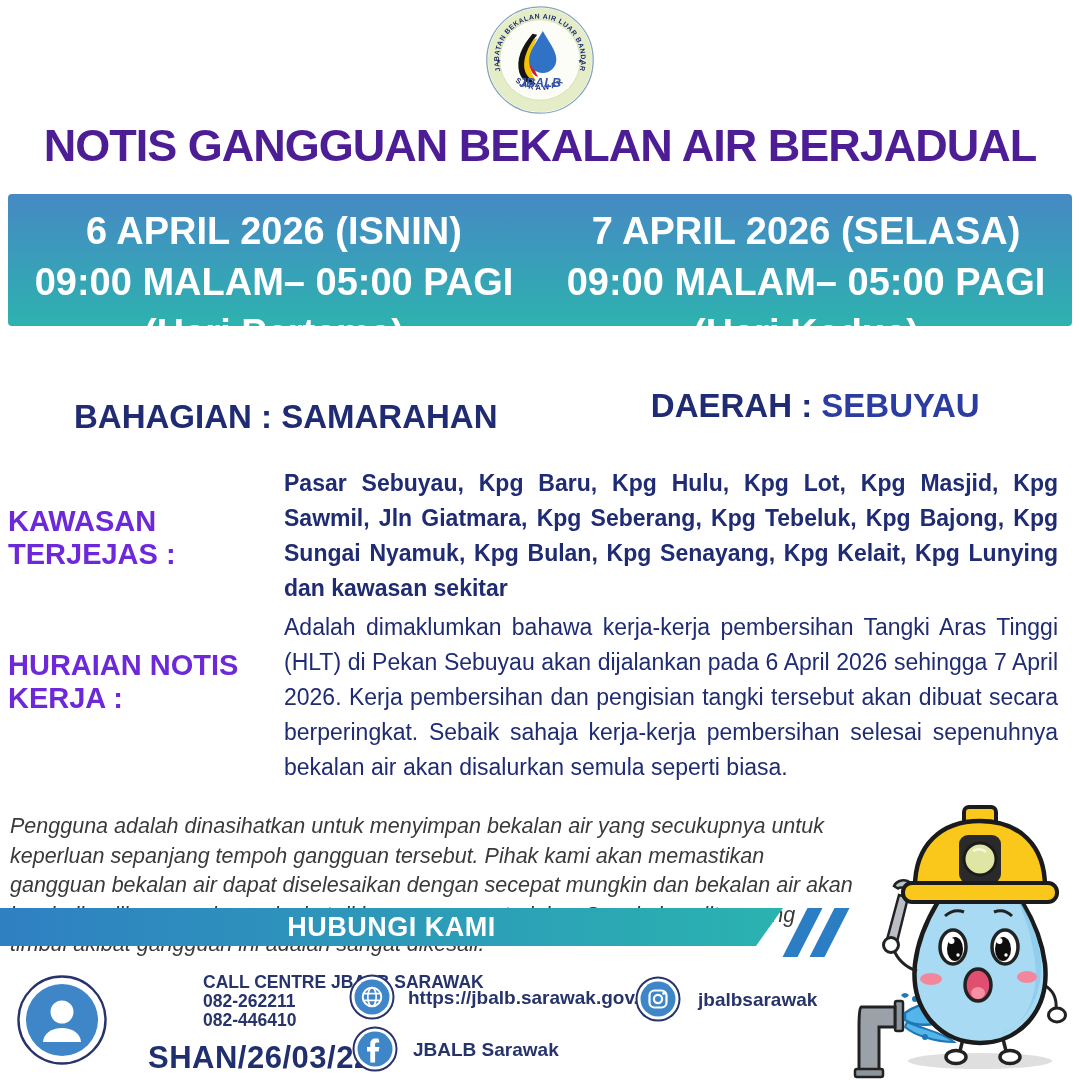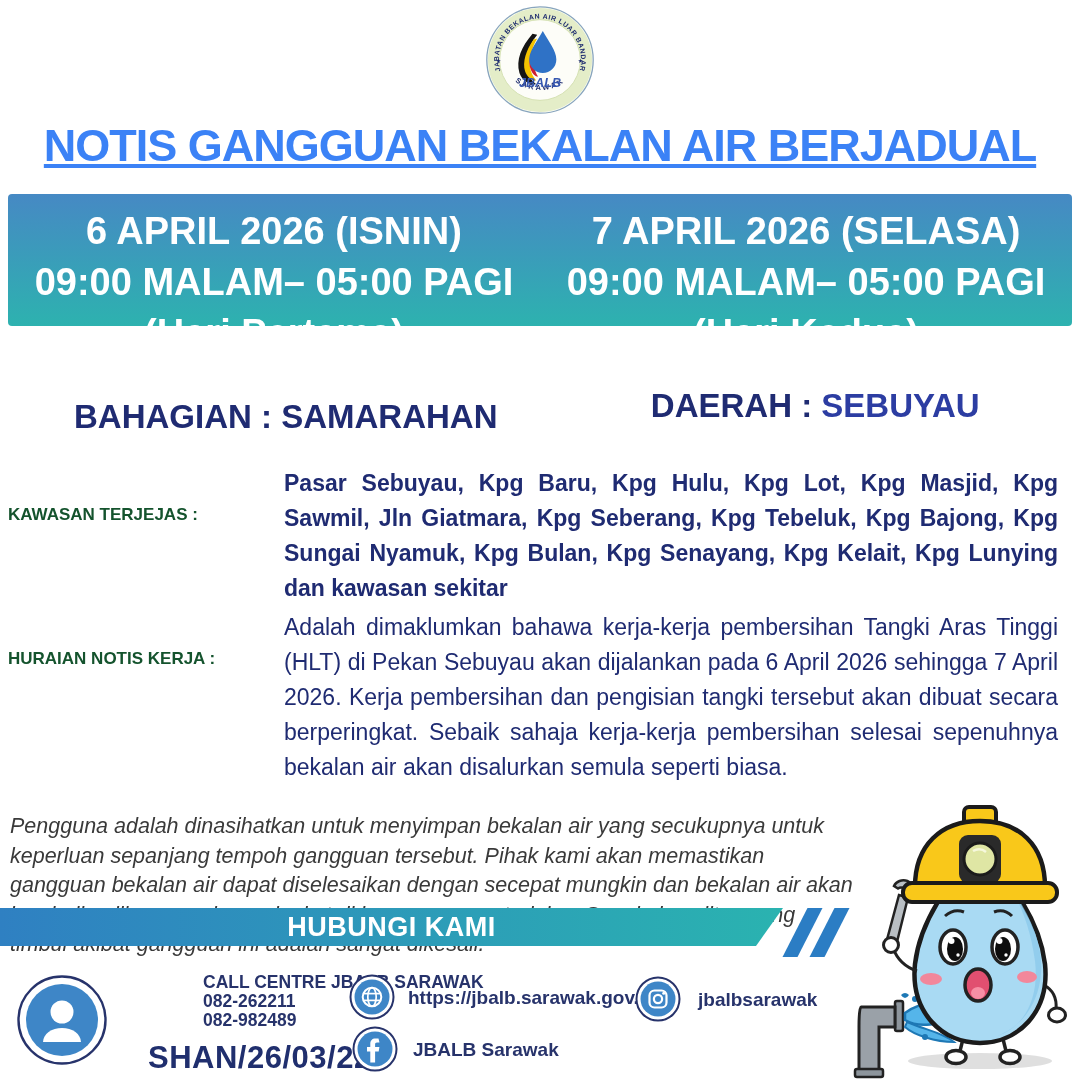--- a/index.html
+++ b/index.html
@@ -4,41 +4,41 @@
 <style>
   html,body{margin:0;padding:0;background:#fff;}
   .poster{position:relative;width:1080px;height:1080px;background:#ffffff;overflow:hidden;
           font-family:"Liberation Sans",sans-serif;}
 
   
   .logo{position:absolute;left:484px;top:4px;width:112px;height:112px;}
 
   
   .title{position:absolute;top:120px;left:0;right:0;text-align:center;
-         font-size:45px;font-weight:bold;color:#3b82f6;letter-spacing:-1px;white-space:nowrap;text-decoration:underline;}
+         font-size:45px;font-weight:bold;color:#4c1d95;letter-spacing:-1px;white-space:nowrap;}
 
   
   .banner{position:absolute;top:194px;left:8px;right:8px;height:132px;border-radius:4px;
           background:linear-gradient(180deg,#4689c4 0%,#2db2af 100%);display:flex;}
   .banner-col{flex:1;text-align:center;padding-top:12px;color:#ffffff;font-weight:bold;
           font-size:38px;line-height:51px;}
 
   
   .region-row{position:absolute;top:382px;left:0;right:0;display:flex;
           font-size:33px;font-weight:bold;color:#1f2b72;margin-left:21px;}
   .region-col{flex:1;text-align:center;}
   .region-left{padding-top:16px;}
   .region-right{padding-top:5px;}
   .region-value{color:#2c3da2;}
 
   
   .section{position:absolute;left:8px;right:22px;display:flex;align-items:flex-start;}
   .sec-kawasan{top:466px;}
   .sec-huraian{top:610px;}
-  .sec-label{width:268px;flex:0 0 268px;font-weight:bold;font-size:17px;color:#14532d;
+  .sec-label{width:268px;flex:0 0 268px;font-weight:bold;font-size:29px;color:#6d28d9;
           padding-top:39px;}
   .sec-text{flex:1;font-size:23px;color:#1f2b72;text-align:justify;line-height:35px;padding-left:8px;}
   .sec-kawasan .sec-text{font-weight:bold;}
 
   
   .disclaimer{position:absolute;top:812px;left:10px;width:846px;font-style:italic;
           font-size:21.5px;line-height:29.5px;color:#3a3a3a;}
 
   
   .hubungi{position:absolute;top:908px;left:0;width:783px;height:38px;
@@ -140,21 +140,21 @@
 
   <svg class="icon-abs" style="left:16px;top:974px;" width="92" height="92" viewBox="0 0 92 92">
     <circle cx="46" cy="46" r="43.5" fill="#ffffff" stroke="#27336b" stroke-width="2.4"></circle>
     <circle cx="46" cy="46" r="36" fill="#3e86c7"></circle>
     <circle cx="46" cy="38" r="11.5" fill="#ffffff"></circle>
     <path d="M27,68 a19,14 0 0 1 38,0 z" fill="#ffffff"></path>
   </svg>
   <div class="call-text">
     <div>CALL CENTRE JBALB SARAWAK</div>
     <div>082-262211</div>
-    <div>082-982489</div>
+    <div>082-446410</div>
   </div>
 
   <div class="reference">SHAN/26/03/22</div>
 
   <svg class="icon-abs" style="left:349px;top:974px;" width="46" height="46" viewBox="0 0 46 46">
     <circle cx="23" cy="23" r="21.5" fill="#ffffff" stroke="#27336b" stroke-width="2"></circle>
     <circle cx="23" cy="23" r="17.5" fill="#3e86c7"></circle>
     <circle cx="23" cy="23" r="9.3" fill="none" stroke="#ffffff" stroke-width="2"></circle>
     <ellipse cx="23" cy="23" rx="4.2" ry="9.3" fill="none" stroke="#ffffff" stroke-width="1.7"></ellipse>
     <line x1="14.6" y1="19.6" x2="31.4" y2="19.6" stroke="#ffffff" stroke-width="1.7"></line>

